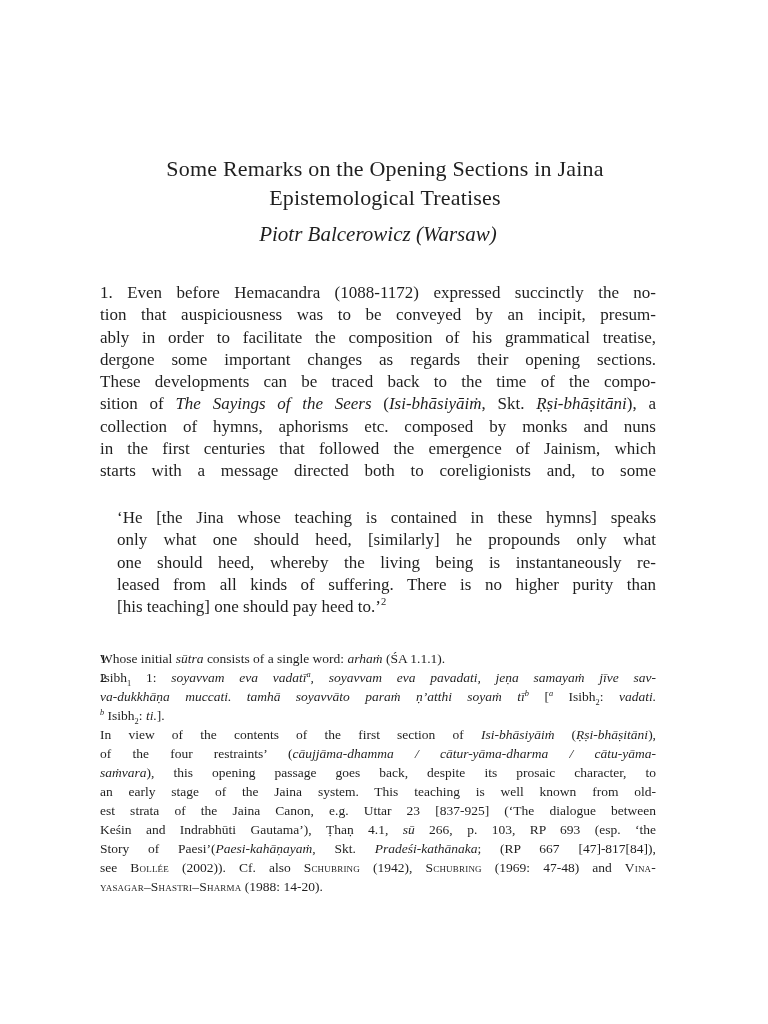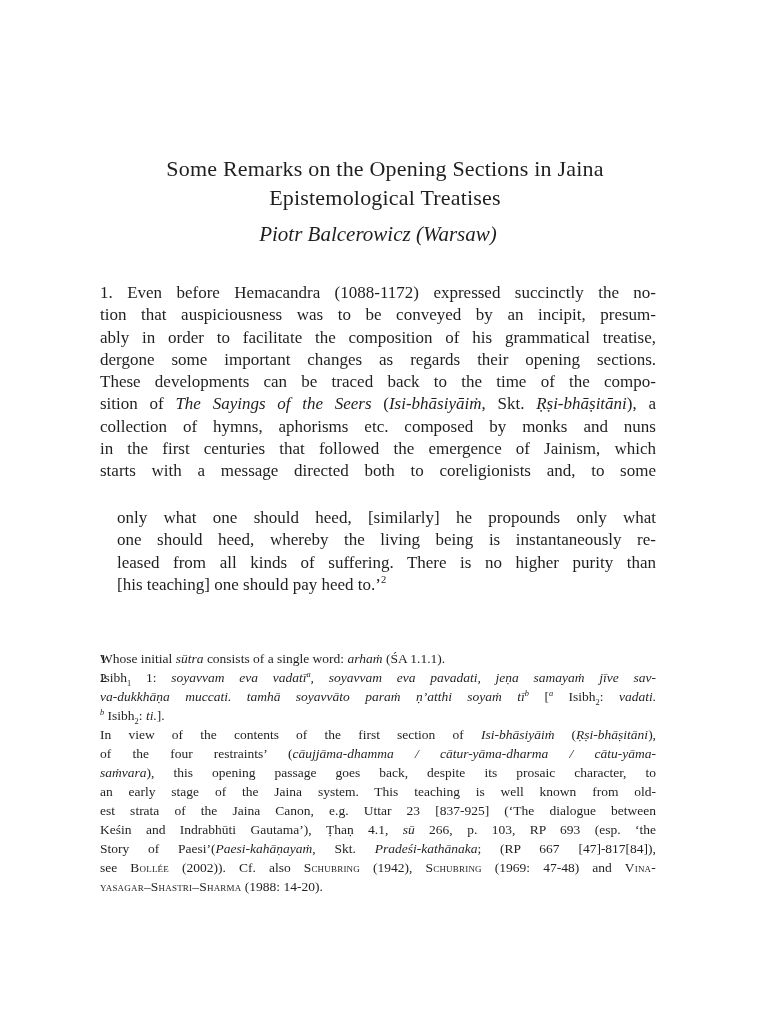--- a/index.html
+++ b/index.html
@@ -132,20 +132,21 @@
       <div class="tline"><span>tion that auspiciousness was to be conveyed by an incipit, presum-</span></div>
       <div class="tline"><span>ably in order to facilitate the composition of his grammatical treatise,</span></div>
       <div class="tline"><span>dergone some important changes as regards their opening sections.</span></div>
       <div class="tline"><span>These developments can be traced back to the time of the compo-</span></div>
       <div class="tline"><span>sition of </span><span class="seg-i">The Sayings of the Seers</span><span> (</span><span class="seg-i">Isi-bhāsiyāiṁ</span><span>, Skt. </span><span class="seg-i">Ṛṣi-bhāṣitāni</span><span>), a</span></div>
       <div class="tline"><span>collection of hymns, aphorisms etc. composed by monks and nuns</span></div>
       <div class="tline"><span>in the first centuries that followed the emergence of Jainism, which</span></div>
       <div class="tline"><span>starts with a message directed both to coreligionists and, to some</span></div>
     </section>
   <blockquote class="quote-block">
+      <div class="tline"><span>‘He [the Jina whose teaching is contained in these hymns] speaks</span></div>
       <div class="tline"><span>only what one should heed, [similarly] he propounds only what</span></div>
       <div class="tline"><span>one should heed, whereby the living being is instantaneously re-</span></div>
       <div class="tline"><span>leased from all kinds of suffering. There is no higher purity than</span></div>
       <div class="tline tline-last"><span>[his teaching] one should pay heed to.’</span><span class="seg-sup">2</span></div>
     </blockquote>
   <section class="footnotes-block">
       <div class="footnote">
         <div class="fn-num">1</div>
         <div class="fn-body">
           <div class="tline tline-last"><span>Whose initial </span><span class="seg-i">sūtra</span><span> consists of a single word: </span><span class="seg-i">arhaṁ</span><span> (ŚA 1.1.1).</span></div>

